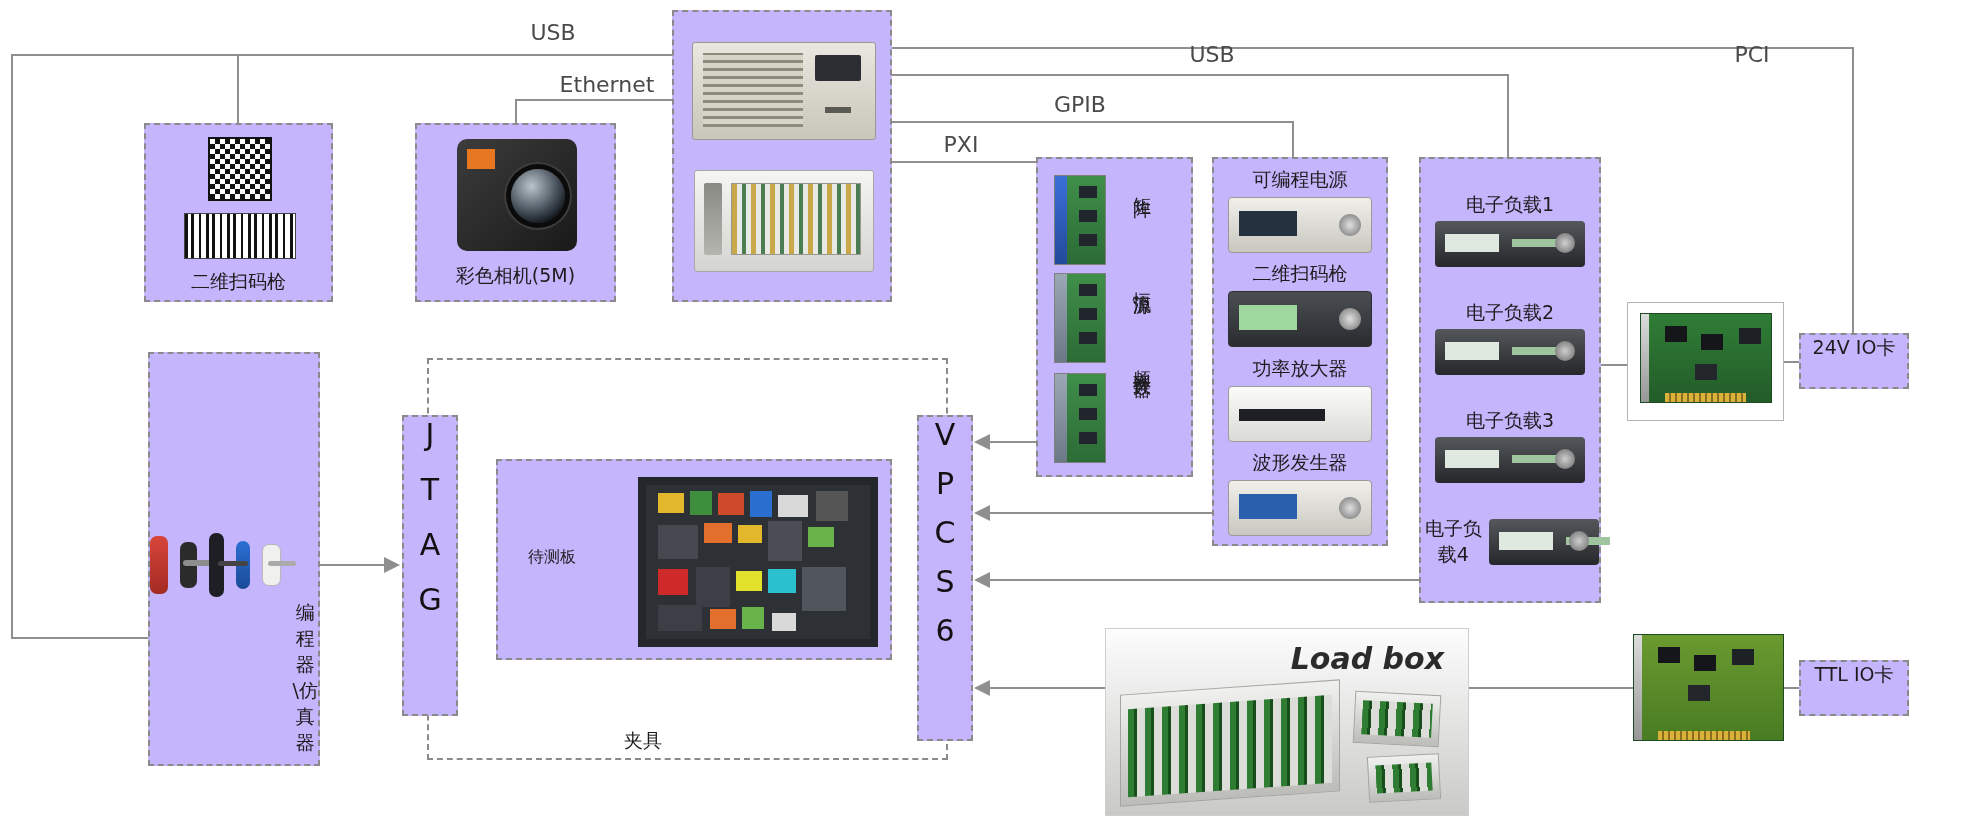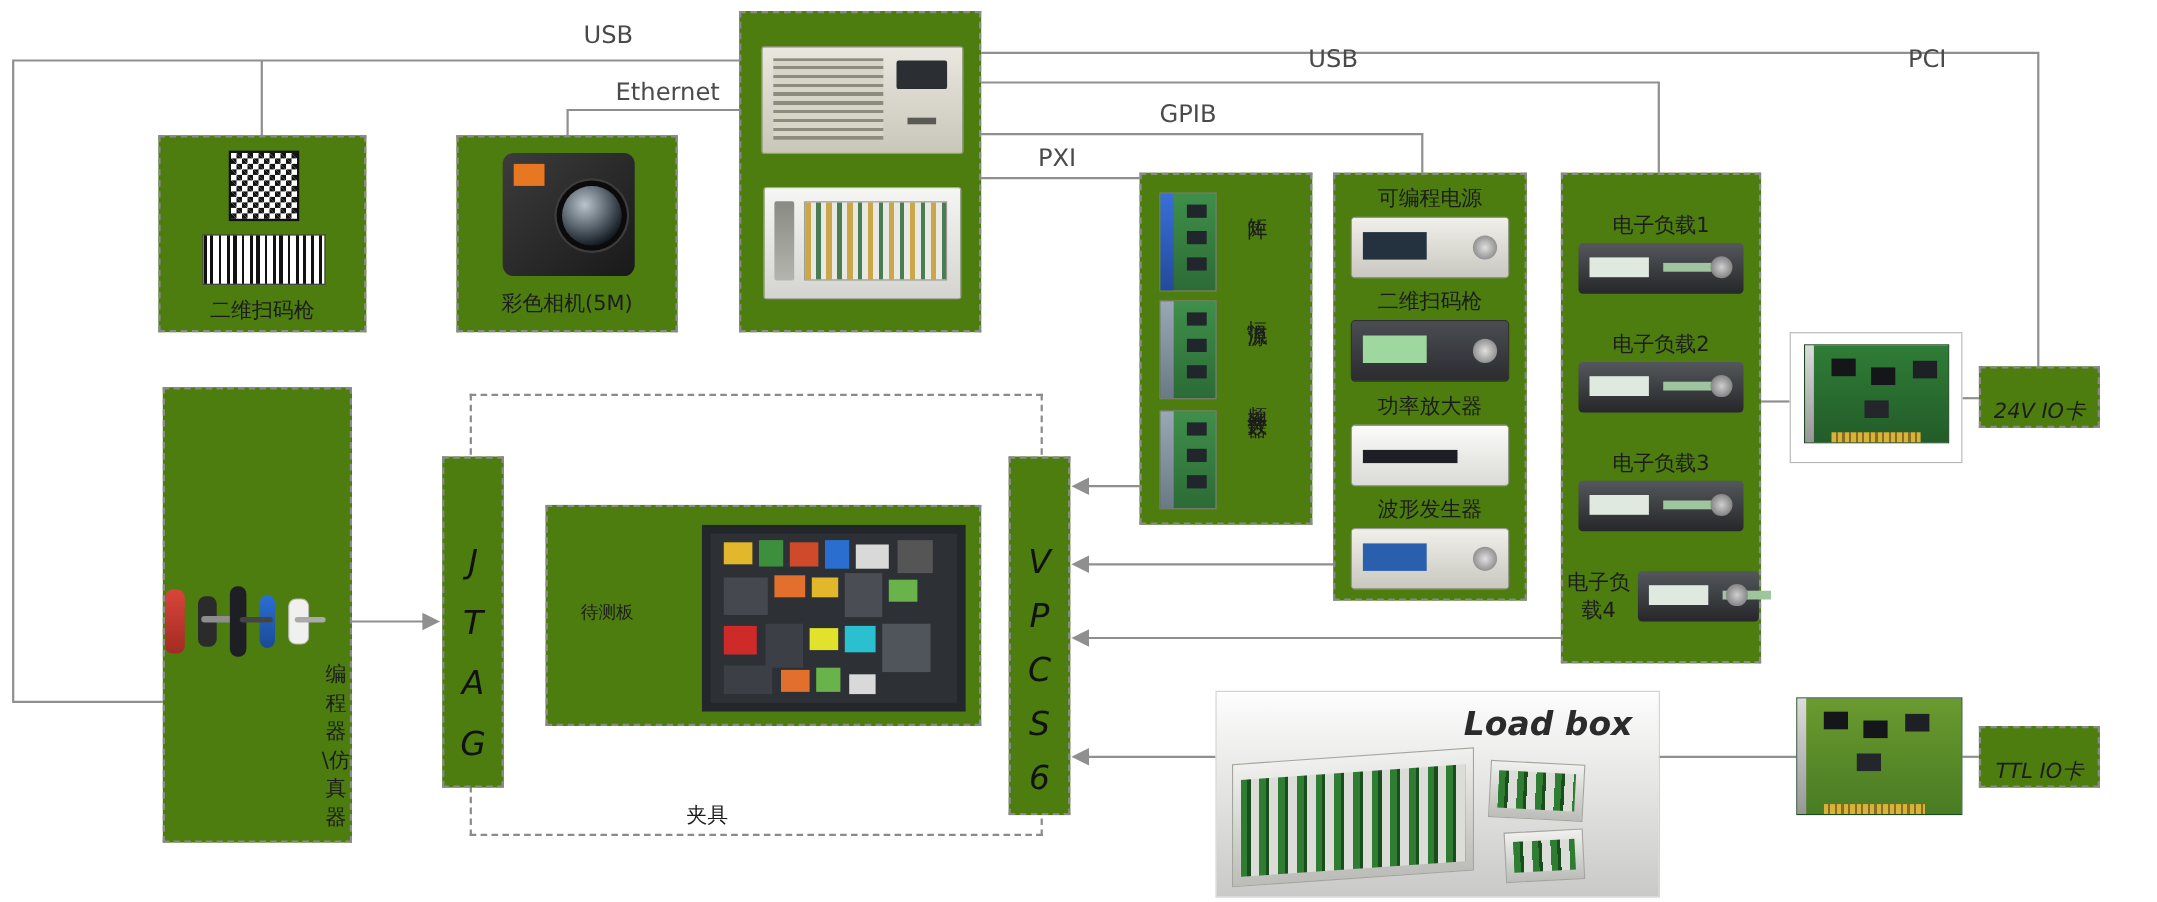--- a/index.html
+++ b/index.html
@@ -1,24 +1,24 @@
 <!DOCTYPE html>
 <html><head>
 <meta charset="utf-8">
 <style>
   * { margin:0; padding:0; box-sizing:border-box; }
   html,body { background:#fff; font-family:"DejaVu Sans","Liberation Sans",sans-serif; }
   .canvas { position:relative; width:1961px; height:820px; background:#fff; overflow:hidden; }
   .abs { position:absolute; }
-  .dashed { position:absolute; border:2px dashed #8a8a8a; background:#4d7c0f; }
+  .dashed { position:absolute; border:2px dashed #8a8a8a; background:#c4b5fd; }
   .bus-label { position:absolute; font-size:22px; color:#4a4a4a; transform:translateX(-50%); white-space:nowrap; }
   .zh { font-size:19px; color:#1c1c1c; text-align:center; }
   .vtext { writing-mode:vertical-rl; text-orientation:upright; font-size:18px; letter-spacing:3px; color:#1c1c1c; }
   .bigv { writing-mode:vertical-rl; text-orientation:upright; font-size:30px; letter-spacing:20px; color:#111; }
-  .centerflex { display:flex; align-items:flex-end; justify-content:center;font-style:italic; }
+  .centerflex { display:flex; align-items:flex-start; justify-content:center; }
 
   
   .qr { position:absolute; background-image:
         linear-gradient(45deg,#111 25%,transparent 25%,transparent 75%,#111 75%),
         linear-gradient(45deg,#111 25%,#fff 25%,#fff 75%,#111 75%);
         background-size:10px 10px; background-position:0 0,5px 5px; border:2px solid #111; }
   .barcode { position:absolute; background:repeating-linear-gradient(90deg,#111 0 3px,#fff 3px 6px,#111 6px 9px,#fff 9px 14px,#111 14px 16px,#fff 16px 21px); border:1px solid #444; }
 
   .cam { position:absolute; background:linear-gradient(135deg,#3c3c3c,#191919); border-radius:10px; }
   .cam .lens { position:absolute; right:12px; top:30px; width:54px; height:54px; border-radius:50%;
@@ -257,21 +257,21 @@
   </div>
 
   <div class="dashed centerflex" style="left:402px;top:415px;width:56px;height:301px">
     <div class="bigv">JTAG</div>
   </div>
 
   <div class="dashed centerflex" style="left:917px;top:415px;width:56px;height:326px">
     <div class="bigv" style="letter-spacing:14px">VPCS6</div>
   </div>
 
-  <div class="lb" style="left:1105px;top:628px;width:404px;height:188px">
+  <div class="lb" style="left:1105px;top:628px;width:364px;height:188px">
     <div class="lb-title">Load box</div>
     <div class="fins" style="left:14px;top:58px;width:220px;height:112px;transform:skewY(-4deg)"></div>
     <div class="fins small" style="left:248px;top:64px;width:86px;height:52px;transform:rotate(3deg)"></div>
     <div class="fins small" style="left:262px;top:126px;width:72px;height:46px;transform:rotate(-3deg)"></div>
   </div>
 
   <div class="pcicard alt" style="left:1633px;top:634px;width:151px;height:107px">
     <div class="bracket"></div>
     <div class="chip"></div>
     <div class="gold"></div>

